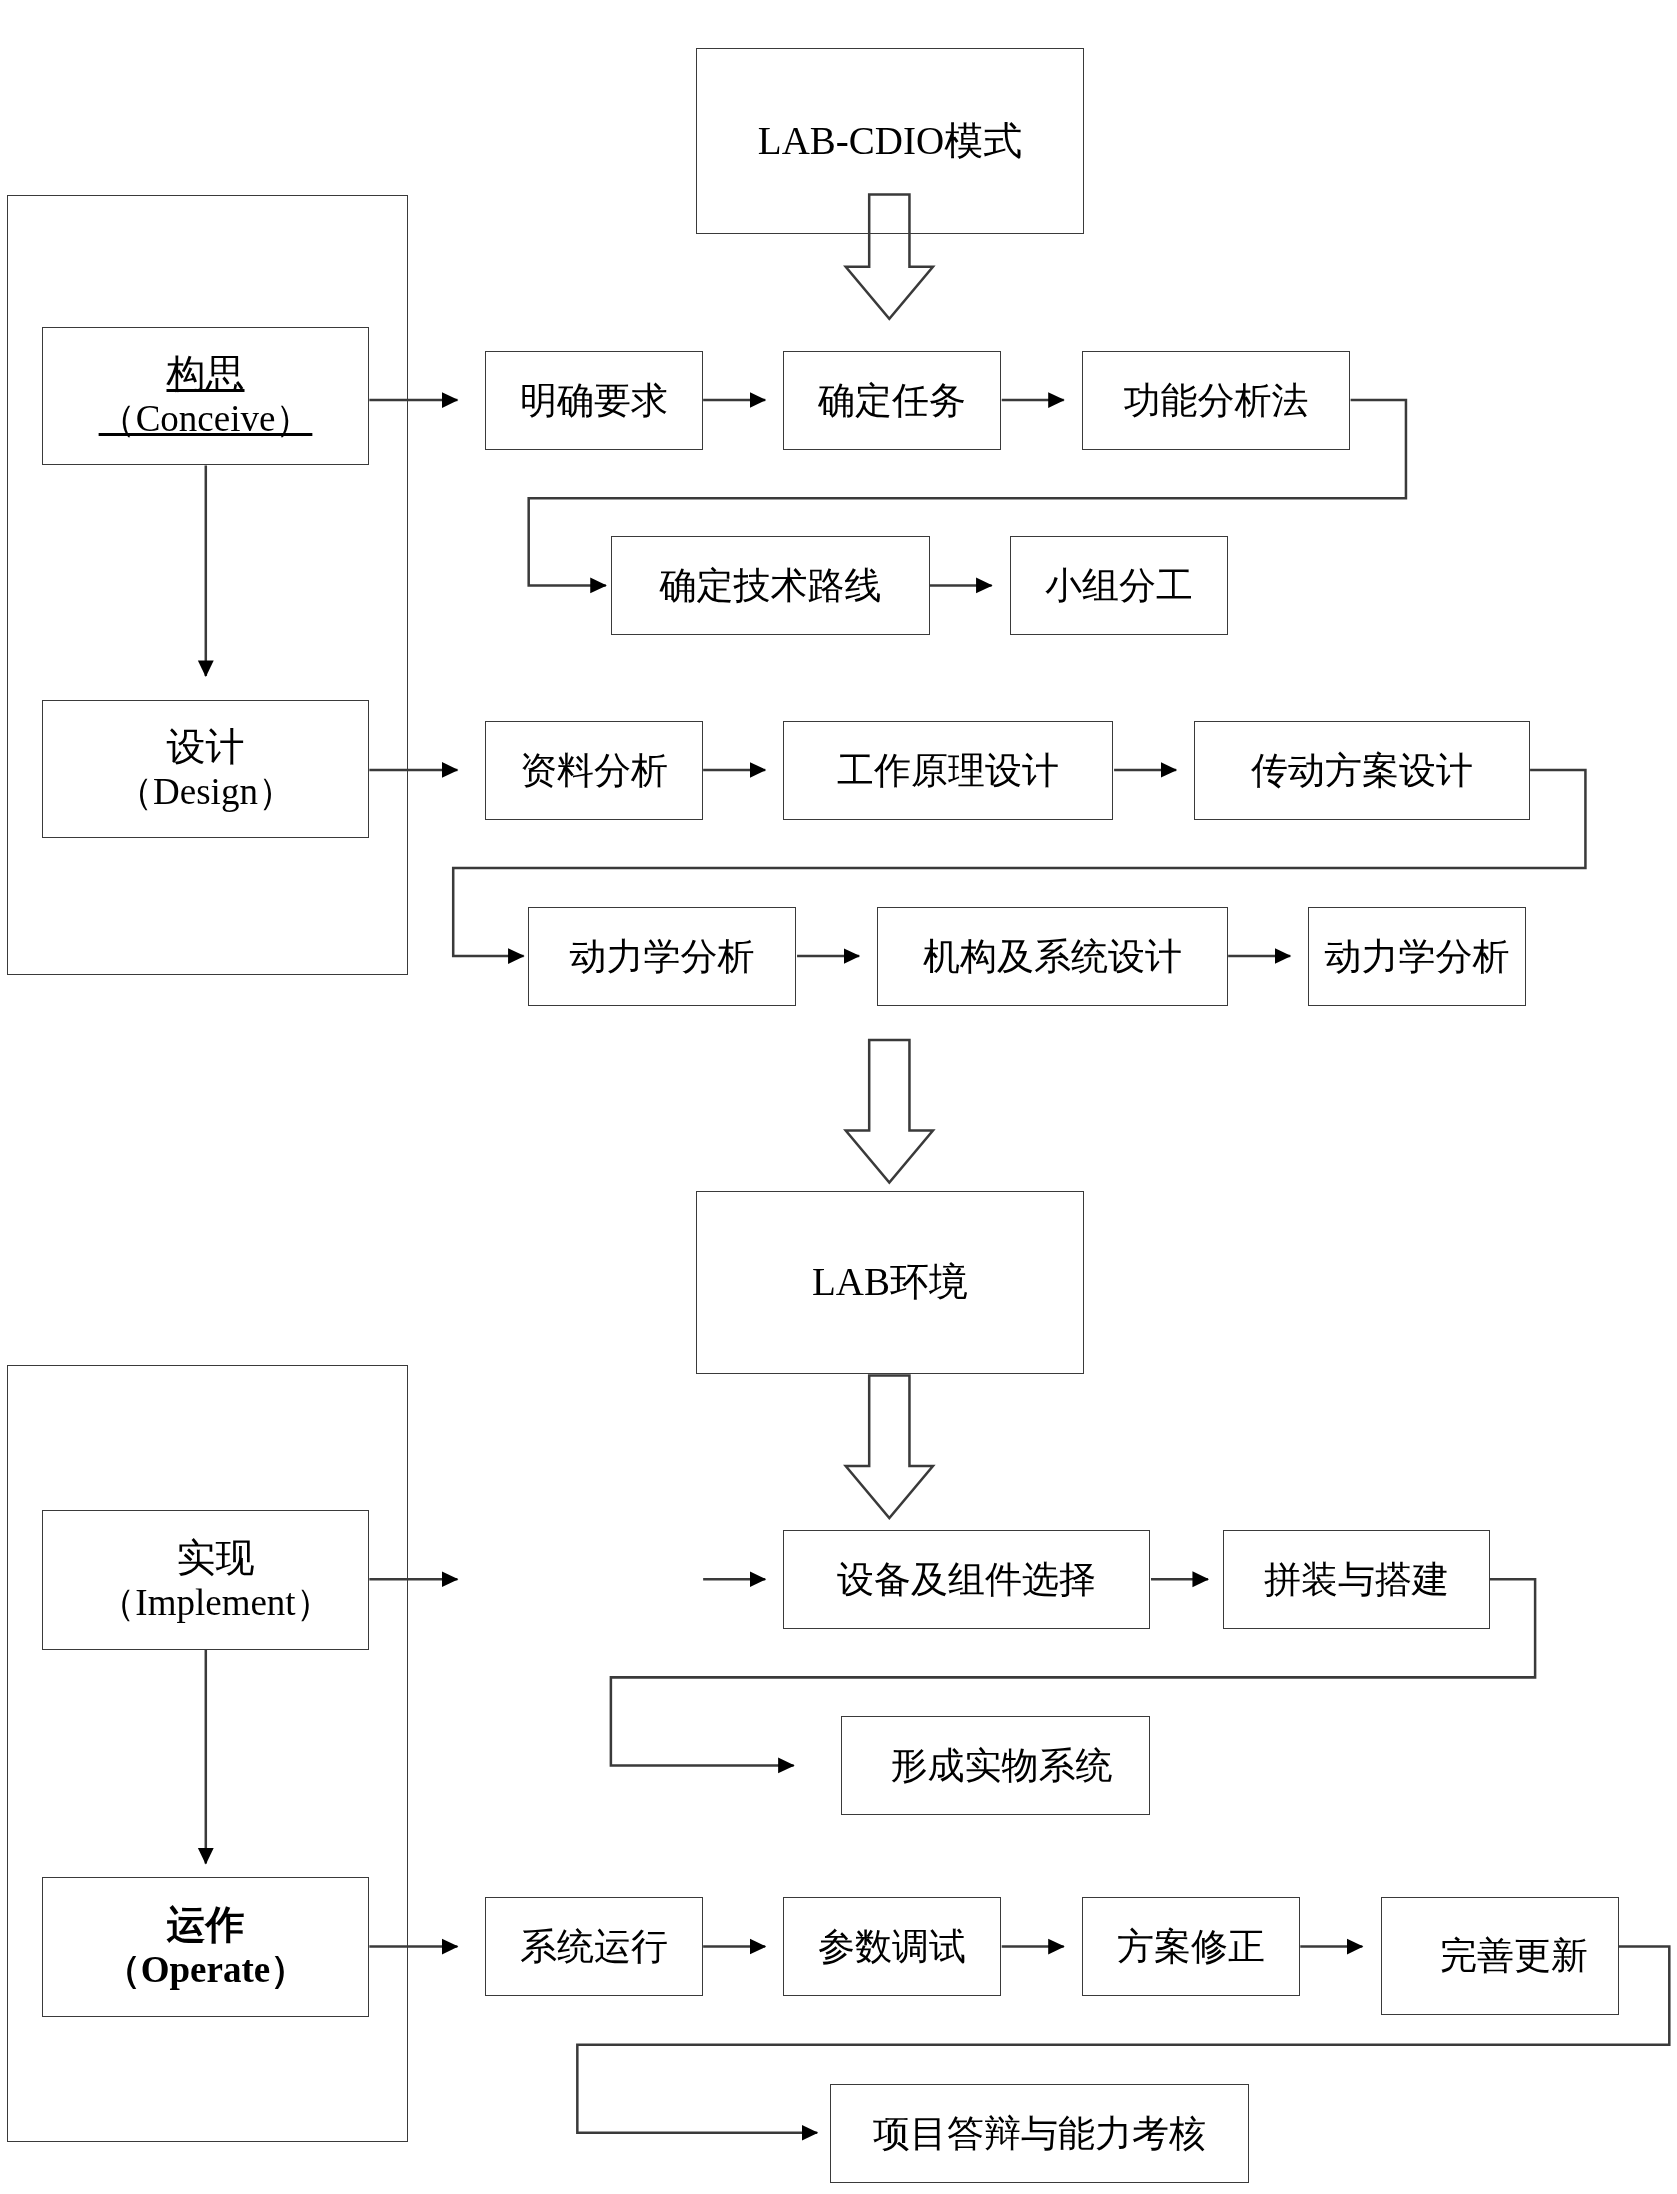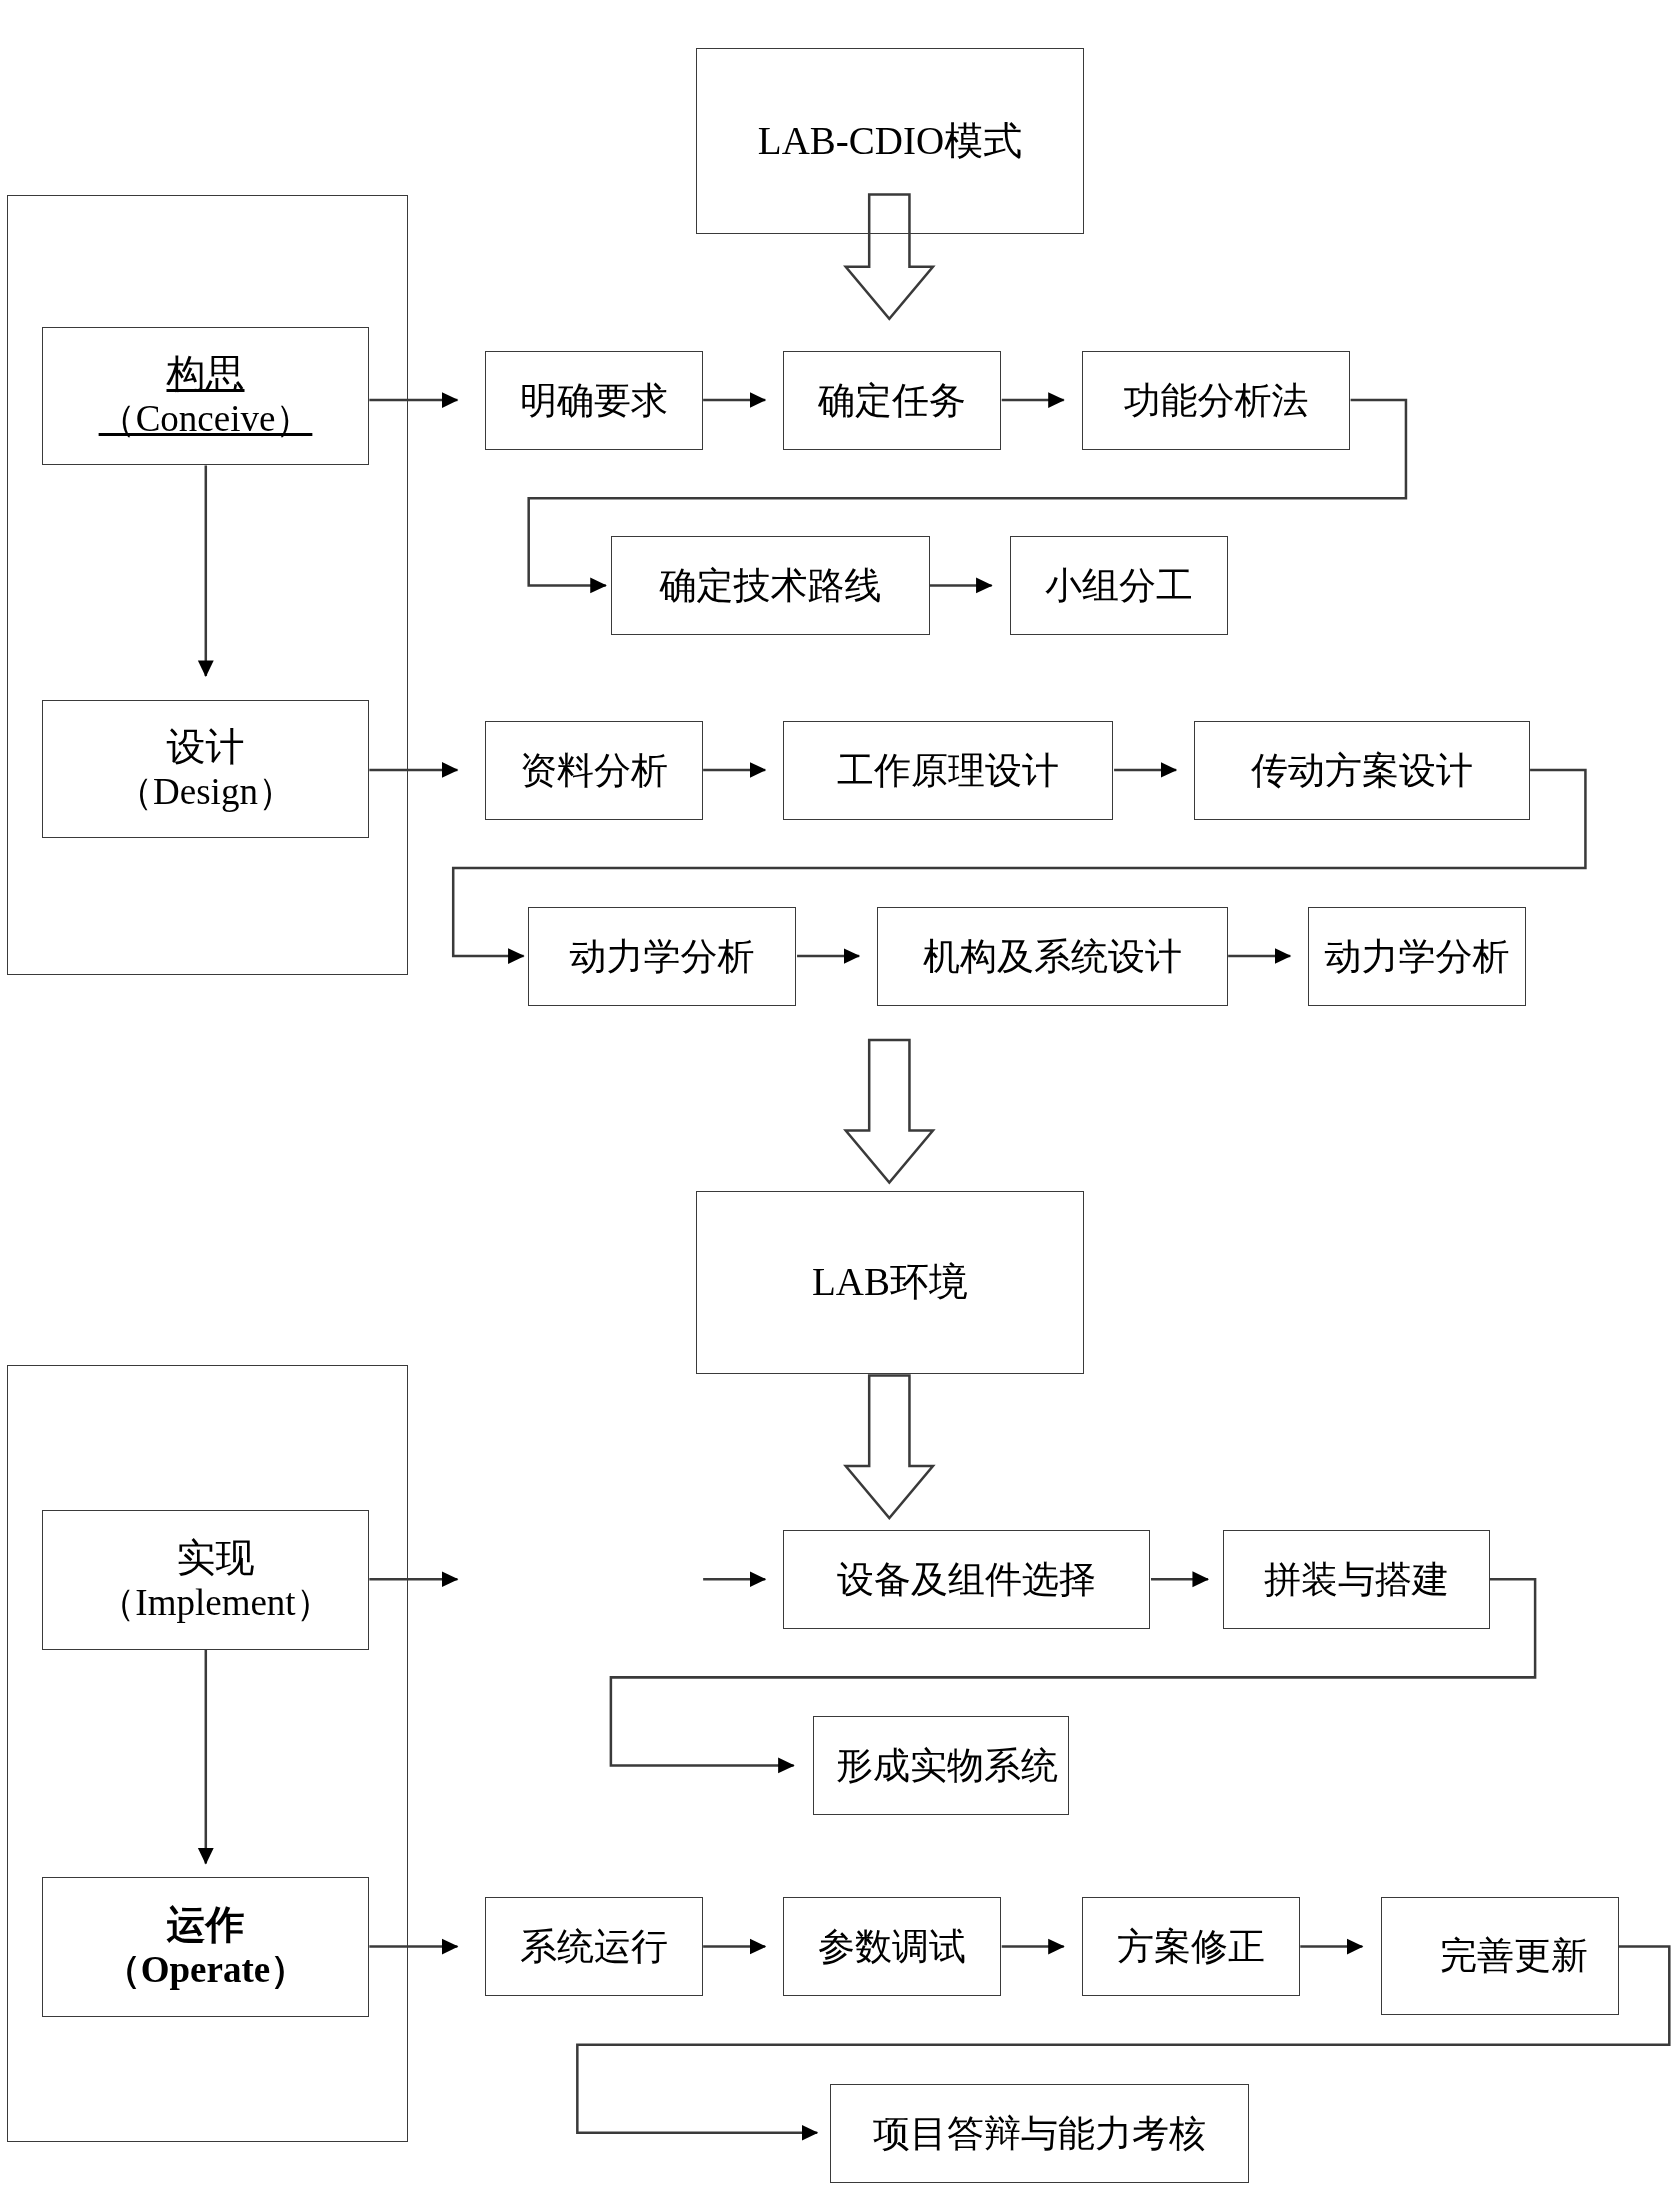--- a/index.html
+++ b/index.html
@@ -189,21 +189,21 @@
     <span class="cn">动力学分析</span>
   </div>
 
   <div class="node t-proc" style="left:783px; top:1530px; width:367px; height:99px;">
     <span class="cn">设备及组件选择</span>
   </div>
   <div class="node t-proc" style="left:1223px; top:1530px; width:267px; height:99px;">
     <span class="cn">拼装与搭建</span>
   </div>
 
-  <div class="node t-proc" style="left:813px; top:1716px; width:256px; height:99px;padding-left:12px;">
+  <div class="node t-proc" style="left:841px; top:1716px; width:309px; height:99px;padding-left:12px;">
     <span class="cn">形成实物系统</span>
   </div>
 
   <div class="node t-proc" style="left:485px; top:1897px; width:218px; height:99px;">
     <span class="cn">系统运行</span>
   </div>
   <div class="node t-proc" style="left:783px; top:1897px; width:218px; height:99px;">
     <span class="cn">参数调试</span>
   </div>
   <div class="node t-proc" style="left:1082px; top:1897px; width:218px; height:99px;">

